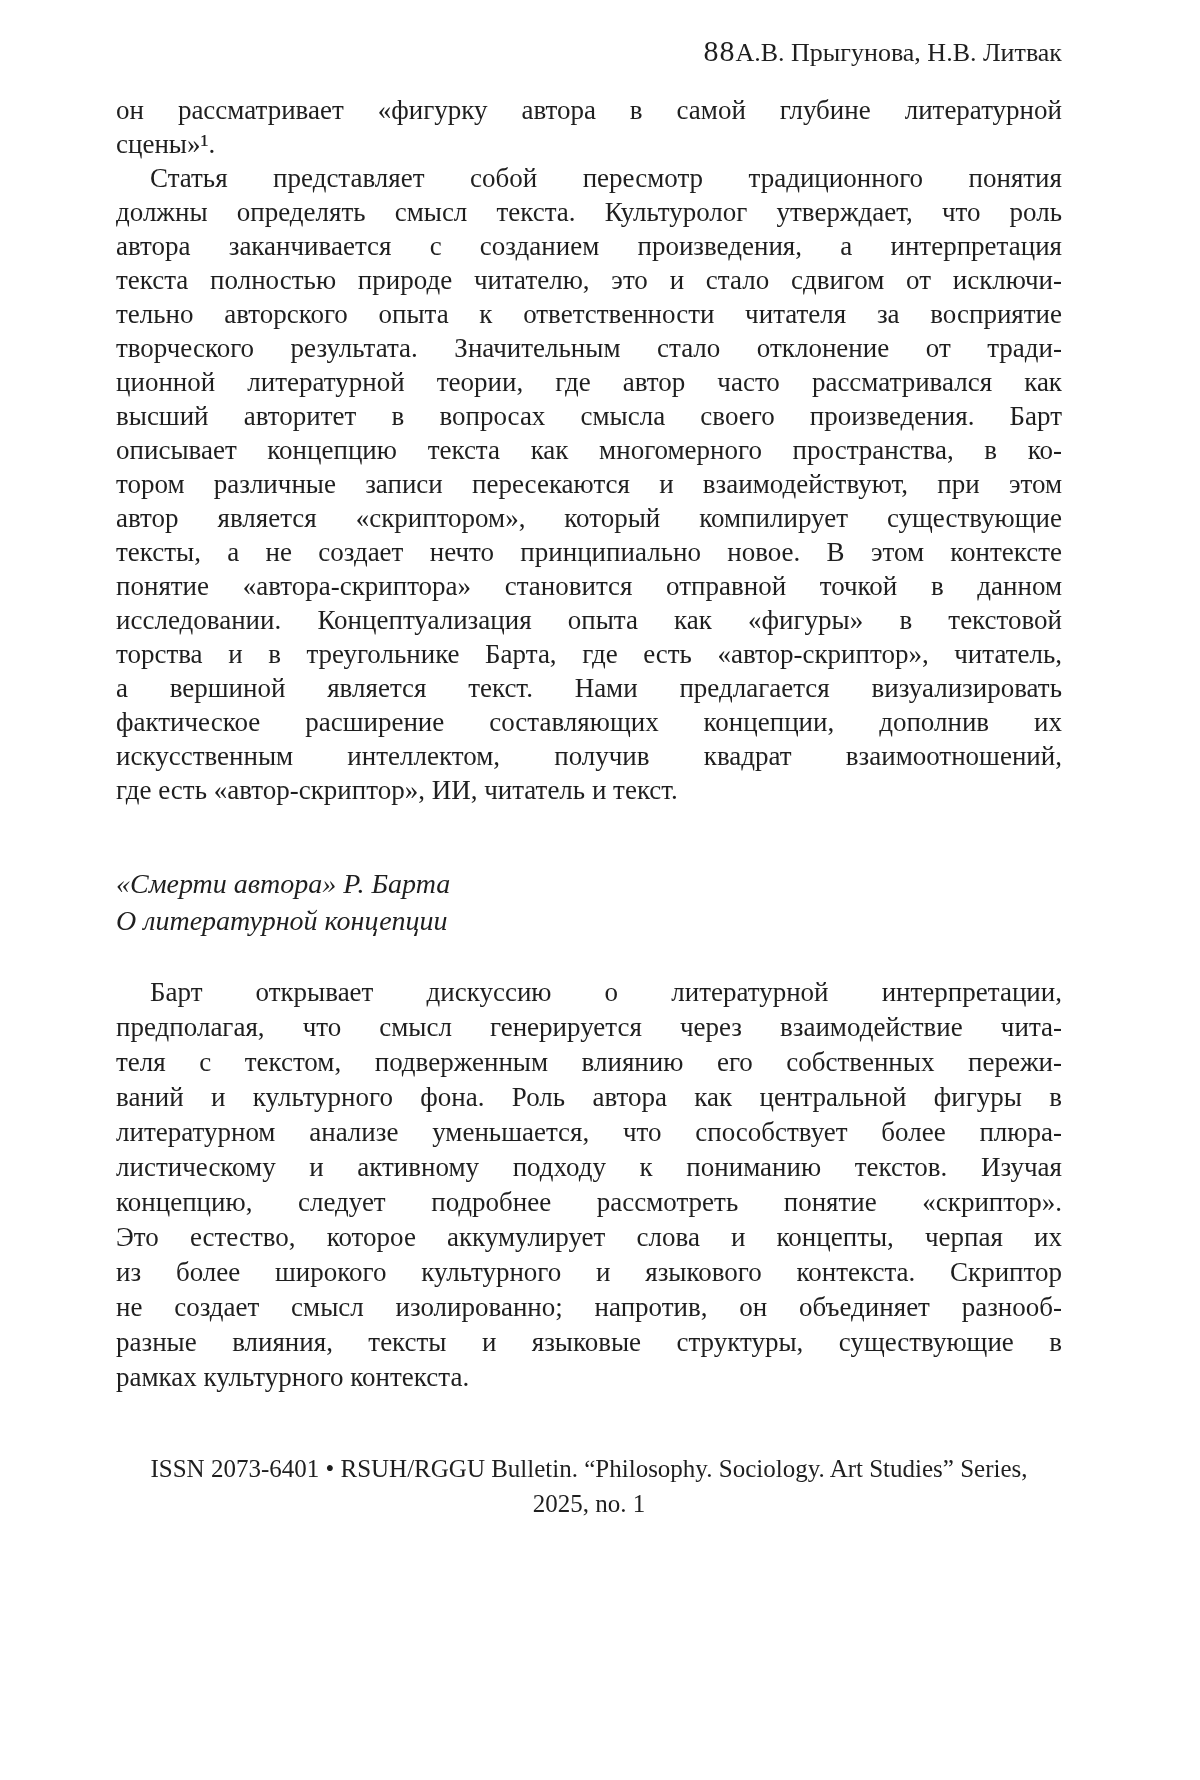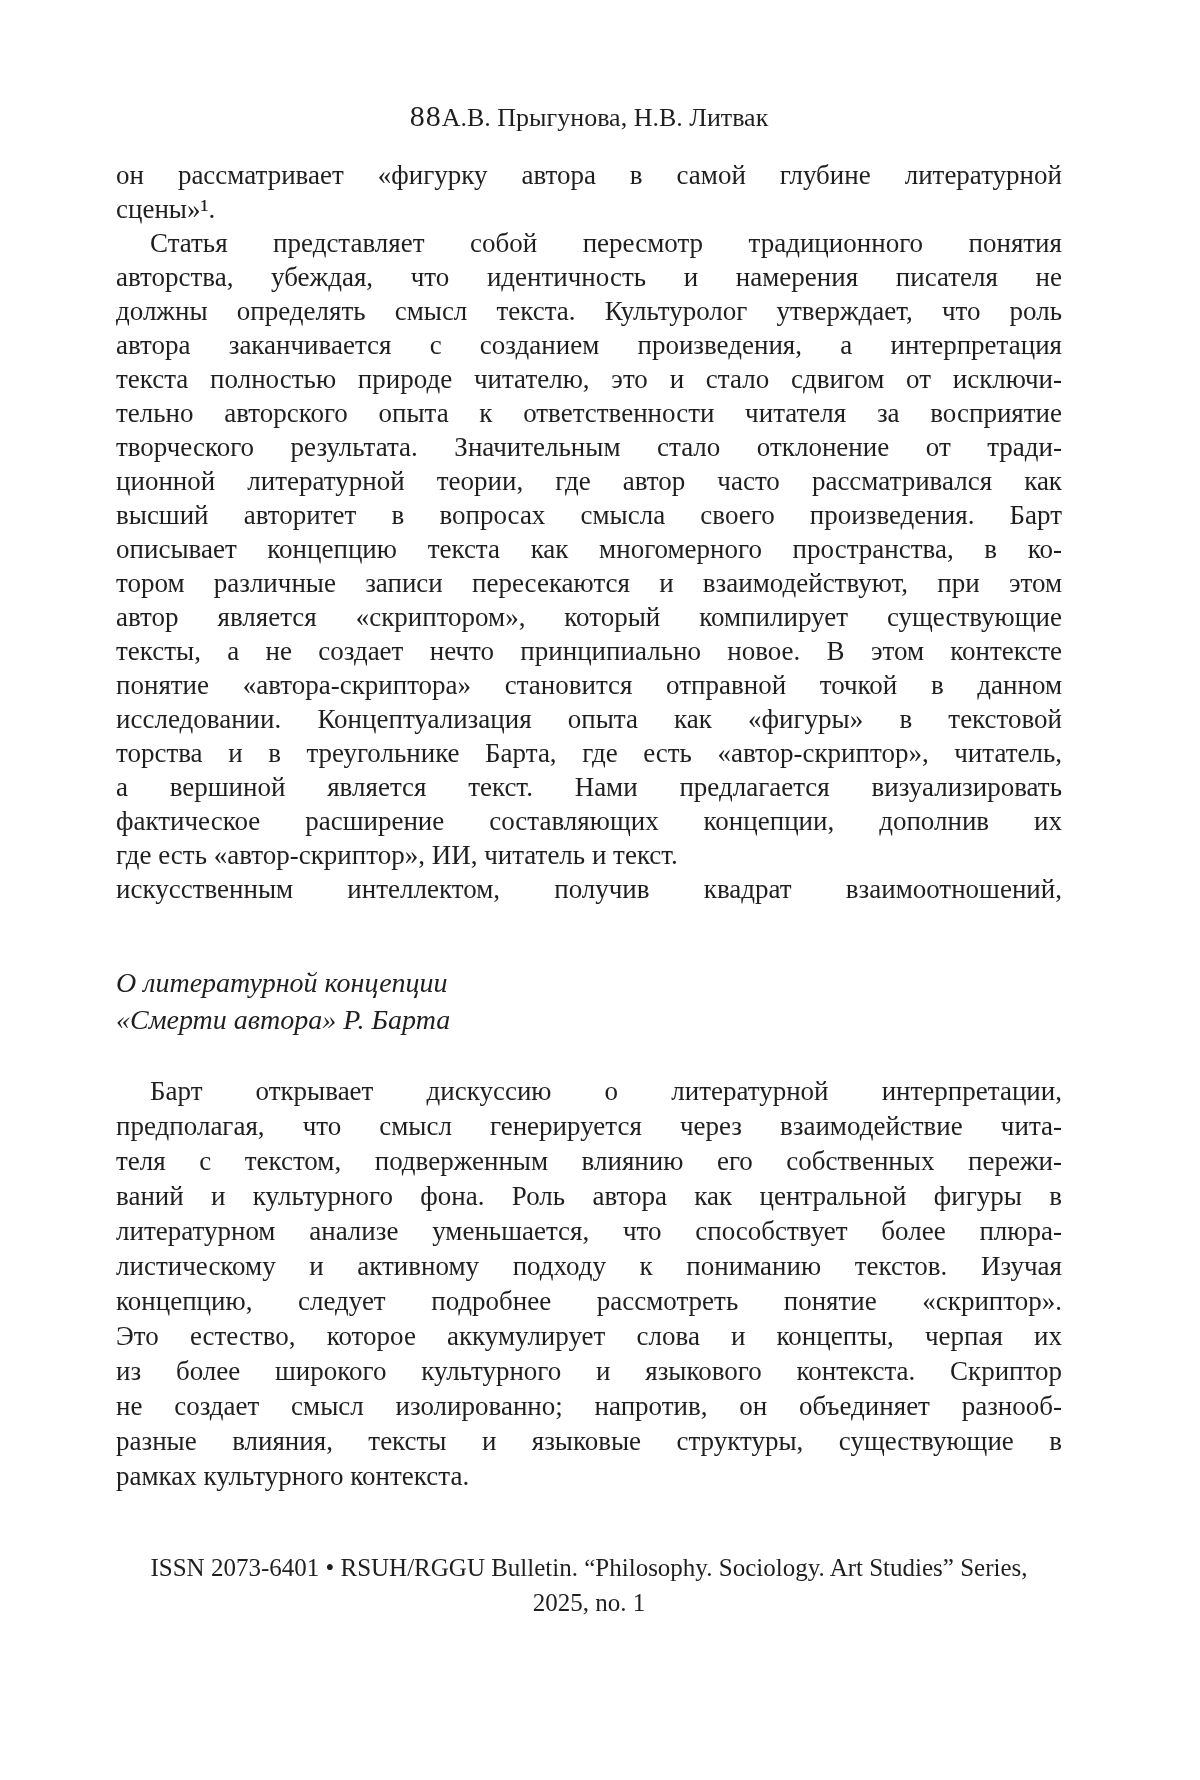--- a/index.html
+++ b/index.html
@@ -11,22 +11,22 @@
   .page {
     position: relative;
     width: 1200px; height: 1780px;
     background: #ffffff;
     color: #1f1f1f;
     overflow: hidden;
   }
   .content { margin-left: 116px; margin-right: 138px; }
 
   .running-header {
-    display: flex; justify-content: center; align-items: baseline;
-    padding-top: 101px;
+    display: flex; justify-content: flex-end; align-items: baseline;
+    padding-top: 36px;
     line-height: 30px;
   }
   .page-number { font-size: 30px; letter-spacing: 1px; }
   .running-authors { font-size: 26px; }
 
   .body-block { margin-top: 25px; font-size: 27px; line-height: 34px; }
   .body-block.second { margin-top: 36px; line-height: 35px; }
 
   .line { text-align: justify; text-align-last: justify; }
   .line.last { text-align-last: left; }
@@ -61,45 +61,44 @@
       <span class="running-authors">А.В. Прыгунова, Н.В. Литвак</span>
     </div>
 
     <div class="body-block">
         <div class="paragraph">
           <div class="line">он рассматривает «фигурку автора в самой глубине литературной</div>
           <div class="line last">сцены»¹.</div>
         </div>
         <div class="paragraph">
           <div class="line indent">Статья представляет собой пересмотр традиционного понятия</div>
-          <div class="line">авторства, убеждая, что идентичность и намерения писателя не</div>
           <div class="line">должны определять смысл текста. Культуролог утверждает, что роль</div>
           <div class="line">автора заканчивается с созданием произведения, а интерпретация</div>
           <div class="line">текста полностью природе читателю, это и стало сдвигом от исключи-</div>
           <div class="line">тельно авторского опыта к ответственности читателя за восприятие</div>
           <div class="line">творческого результата. Значительным стало отклонение от тради-</div>
           <div class="line">ционной литературной теории, где автор часто рассматривался как</div>
           <div class="line">высший авторитет в вопросах смысла своего произведения. Барт</div>
           <div class="line">описывает концепцию текста как многомерного пространства, в ко-</div>
           <div class="line">тором различные записи пересекаются и взаимодействуют, при этом</div>
           <div class="line">автор является «скриптором», который компилирует существующие</div>
           <div class="line">тексты, а не создает нечто принципиально новое. В этом контексте</div>
           <div class="line">понятие «автора-скриптора» становится отправной точкой в данном</div>
           <div class="line">исследовании. Концептуализация опыта как «фигуры» в текстовой</div>
           <div class="line">торства и в треугольнике Барта, где есть «автор-скриптор», читатель,</div>
           <div class="line">а вершиной является текст. Нами предлагается визуализировать</div>
           <div class="line">фактическое расширение составляющих концепции, дополнив их</div>
+          <div class="line">искусственным интеллектом, получив квадрат взаимоотношений,</div>
           <div class="line last">где есть «автор-скриптор», ИИ, читатель и текст.</div>
-          <div class="line">искусственным интеллектом, получив квадрат взаимоотношений,</div>
         </div>
       </div>
 
     <div class="section-heading">
+        <div class="hline">«Смерти автора» Р. Барта</div>
         <div class="hline">О литературной концепции</div>
-        <div class="hline">«Смерти автора» Р. Барта</div>
       </div>
 
     <div class="body-block second">
         <div class="paragraph">
           <div class="line indent">Барт открывает дискуссию о литературной интерпретации,</div>
           <div class="line">предполагая, что смысл генерируется через взаимодействие чита-</div>
           <div class="line">теля с текстом, подверженным влиянию его собственных пережи-</div>
           <div class="line">ваний и культурного фона. Роль автора как центральной фигуры в</div>
           <div class="line">литературном анализе уменьшается, что способствует более плюра-</div>
           <div class="line">листическому и активному подходу к пониманию текстов. Изучая</div>

